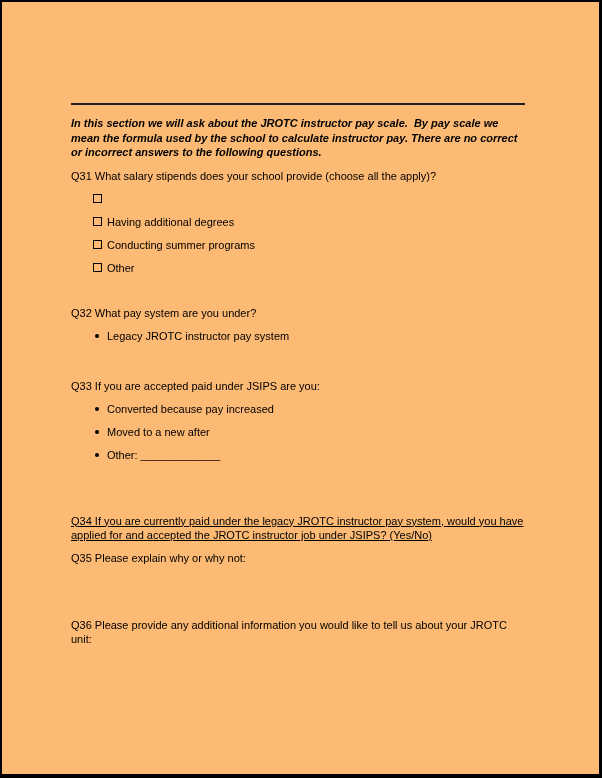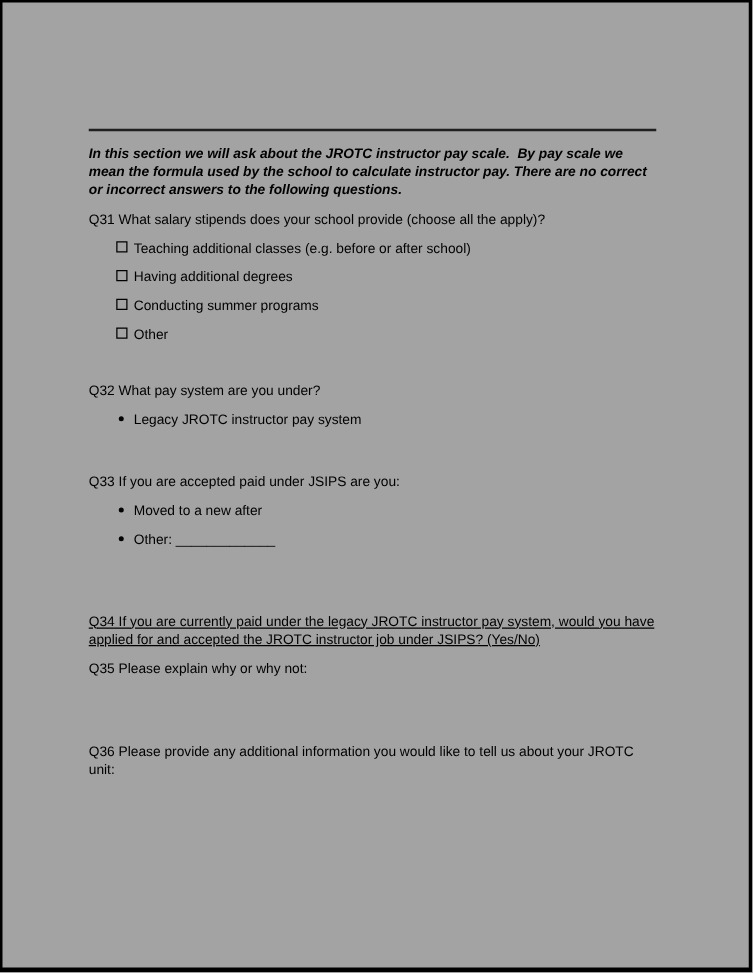--- a/index.html
+++ b/index.html
@@ -5,21 +5,21 @@
   html, body {
     margin: 0;
     padding: 0;
     background: #ffffff;
   }
   .page {
     position: relative;
     width: 602px;
     height: 778px;
     box-sizing: border-box;
-    background: #a3a3a3;
+    background: #fdba74;
     border: 2px solid #000000;
     border-right-width: 3px;
     border-bottom-width: 4px;
     font-family: "Liberation Sans", sans-serif;
     font-size: 11px;
     color: #000000;
     overflow: hidden;
   }
   .content {
     position: absolute;
@@ -84,33 +84,34 @@
 
 <div class="page">
   <div class="content">
 
     <hr class="rule">
 
     <p class="intro">In this section we will ask about the JROTC instructor pay scale.  By pay scale we mean the formula used by the school to calculate instructor pay. There are no correct or incorrect answers to the following questions.</p>
 
     <p class="question q31">Q31 What salary stipends does your school provide (choose all the apply)?</p>
     <div>
-      <div class="opt"><span class="cb"></span><span>Teaching additional classes (e.g. before or after school)</span></div>
+      <div class="opt"><span class="cb"></span></div>
       <div class="opt"><span class="cb"></span><span>Having additional degrees</span></div>
       <div class="opt"><span class="cb"></span><span>Conducting summer programs</span></div>
       <div class="opt"><span class="cb"></span><span>Other</span></div>
     </div>
 
     <p class="question q32">Q32 What pay system are you under?</p>
     <div>
       <div class="bullet-item"><span class="dot"></span><span>Legacy JROTC instructor pay system</span></div>
     </div>
 
     <p class="question q33">Q33 If you are accepted paid under JSIPS are you:</p>
     <div>
+      <div class="bullet-item"><span class="dot"></span><span>Converted because pay increased</span></div>
       <div class="bullet-item"><span class="dot"></span><span>Moved to a new after</span></div>
       <div class="bullet-item"><span class="dot"></span><span>Other: _____________</span></div>
     </div>
 
     <p class="question q34">Q34 If you are currently paid under the legacy JROTC instructor pay system, would you have applied for and accepted the JROTC instructor job under JSIPS? (Yes/No)</p>
 
     <p class="question q35">Q35 Please explain why or why not:</p>
 
     <p class="question q36">Q36 Please provide any additional information you would like to tell us about your JROTC unit:</p>
 

